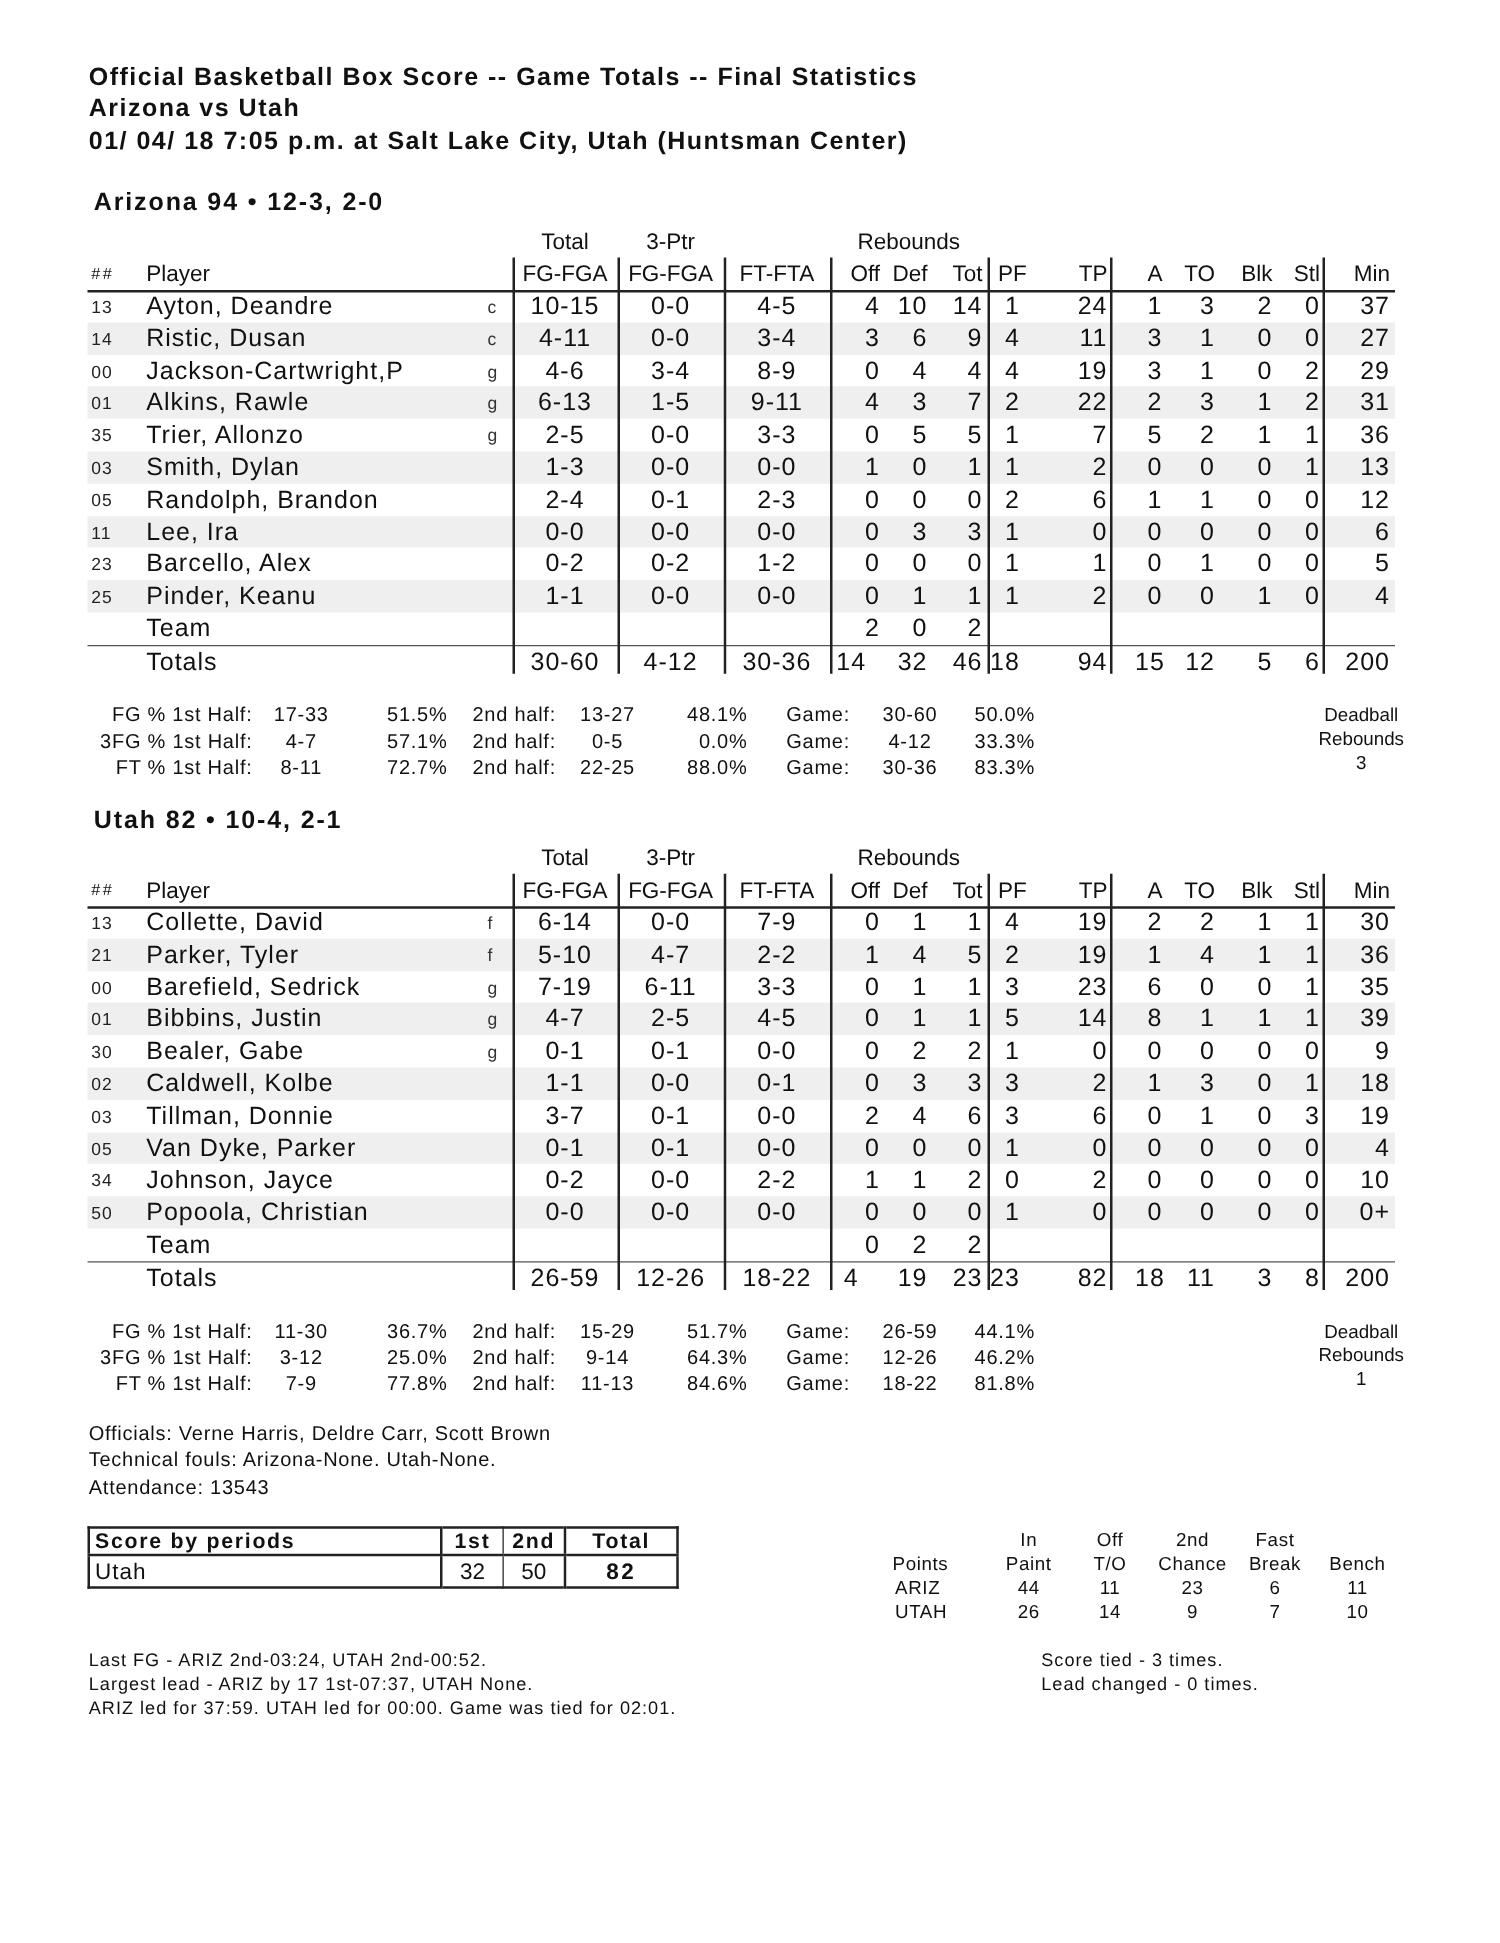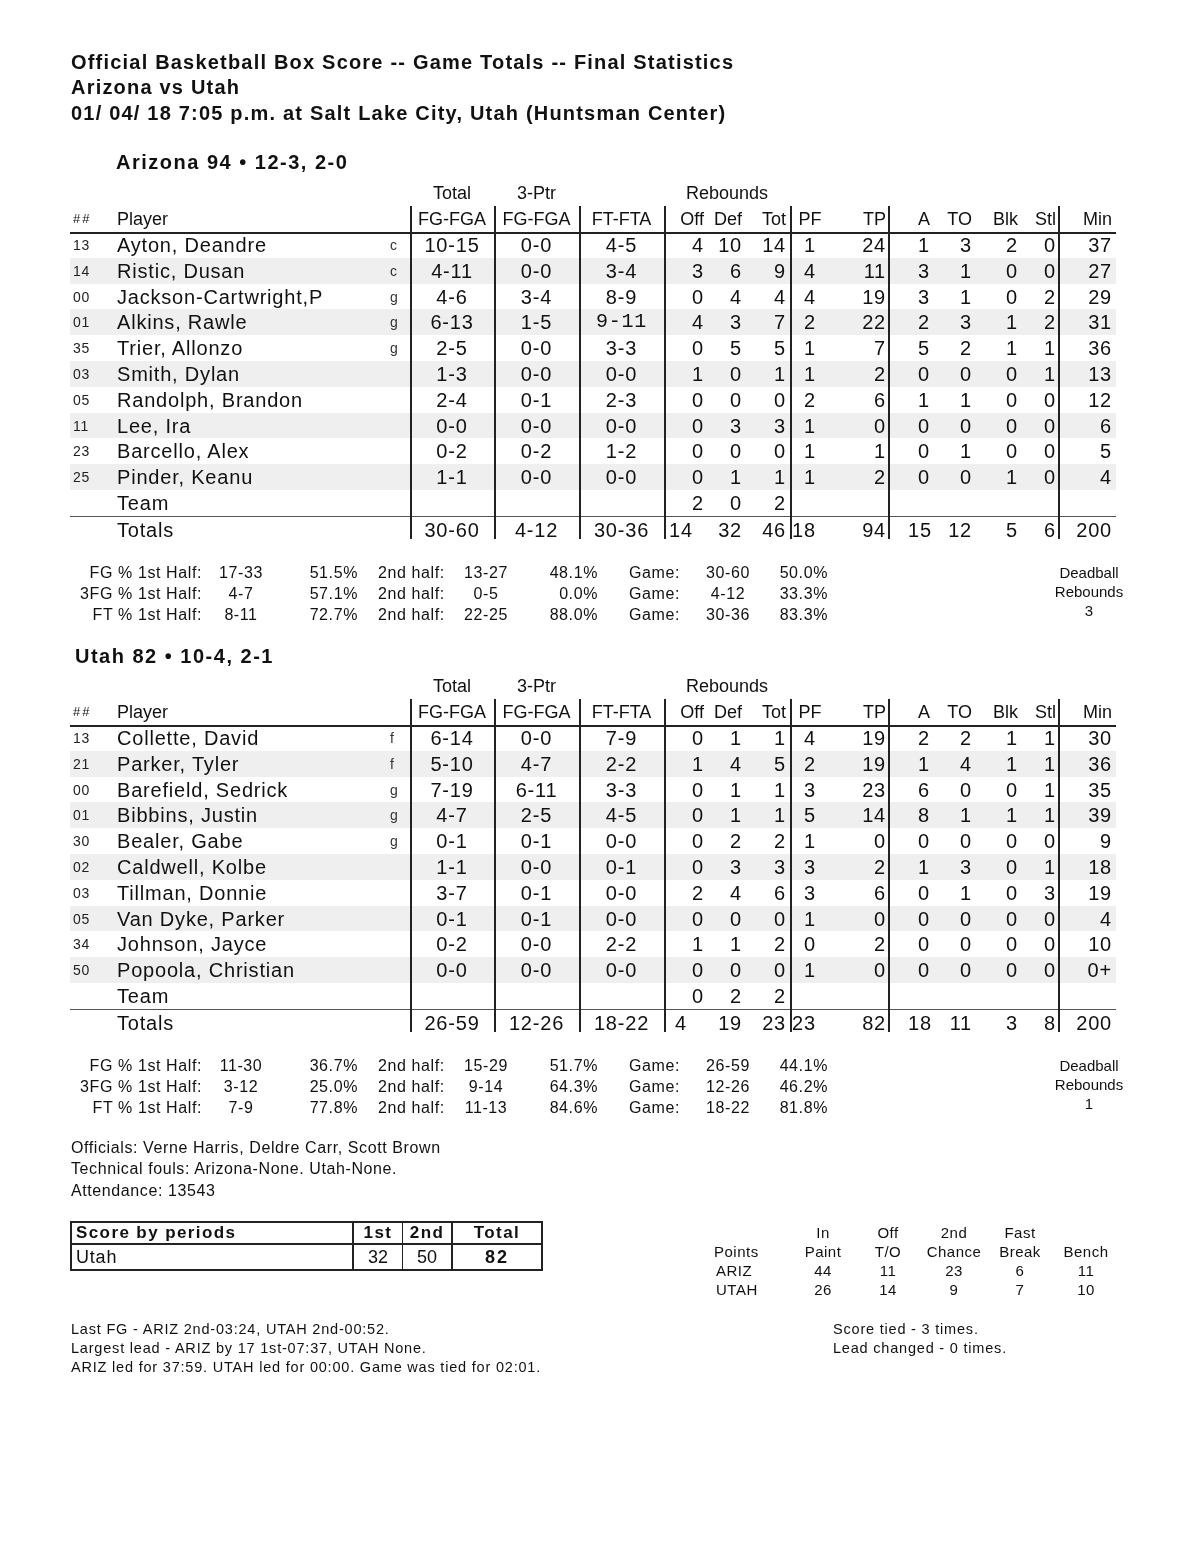--- a/index.html
+++ b/index.html
@@ -41,21 +41,21 @@
   .pts .c { position: absolute; text-align: center; line-height: 19px; }
   .foot { font-size: 14.5px; letter-spacing: 0.8px; line-height: 19px; }
 </style>
 </head>
 <body>
 
 <div class="abs hdr" style="top:50px;">Official Basketball Box Score -- Game Totals -- Final Statistics</div>
 <div class="abs hdr" style="top:75px;">Arizona vs Utah</div>
 <div class="abs hdr" style="top:101px;">01/ 04/ 18 7:05 p.m. at Salt Lake City, Utah (Huntsman Center)</div>
 
-<div class="abs team-title" style="top:151px;margin-left:41px;">Arizona 94 •  12-3, 2-0</div>
+<div class="abs team-title" style="top:151px;">Arizona 94 •  12-3, 2-0</div>
 <div class="box" id="box0" style="top:180px;">
     <div class="grp">
       <div class="c center" style="left:340px;width:84px;top:0;">Total</div>
       <div class="c center" style="left:424px;width:85px;top:0;">3-Ptr</div>
       <div class="c center" style="left:590px;width:134px;top:0;">Rebounds</div>
     </div>
     <div class="hdrrow">
       <div class="c " style="left:3px;font-size:13px;letter-spacing:2px;top:0;">##</div>
       <div class="c " style="left:47px;top:0;">Player</div>
       <div class="c center" style="left:340px;width:84px;top:0;">FG-FGA</div>
@@ -125,21 +125,21 @@
       <div class="c right" style="left:910px;width:38px;">0</div>
       <div class="c right" style="left:950px;width:36px;">2</div>
       <div class="c right" style="left:990px;width:52px;">29</div>
     </div>
     <div class="row shade">
       <div class="c num" style="">01</div>
       <div class="c name" style="">Alkins, Rawle</div>
       <div class="c pos" style="">g</div>
       <div class="c center" style="left:340px;width:84px;">6-13</div>
       <div class="c center" style="left:424px;width:85px;">1-5</div>
-      <div class="c center" style="left:509px;width:85px;font-family:Liberation Mono, monospace;">9-11</div>
+      <div class="c center" style="left:509px;width:85px;">9-11</div>
       <div class="c right" style="left:604px;width:30px;">4</div>
       <div class="c right" style="left:636px;width:36px;">3</div>
       <div class="c right" style="left:676px;width:40px;">7</div>
       <div class="c center" style="left:720px;width:40px;">2</div>
       <div class="c right" style="left:768px;width:48px;">22</div>
       <div class="c right" style="left:836px;width:24px;">2</div>
       <div class="c right" style="left:866px;width:36px;">3</div>
       <div class="c right" style="left:910px;width:38px;">1</div>
       <div class="c right" style="left:950px;width:36px;">2</div>
       <div class="c right" style="left:990px;width:52px;">31</div>

